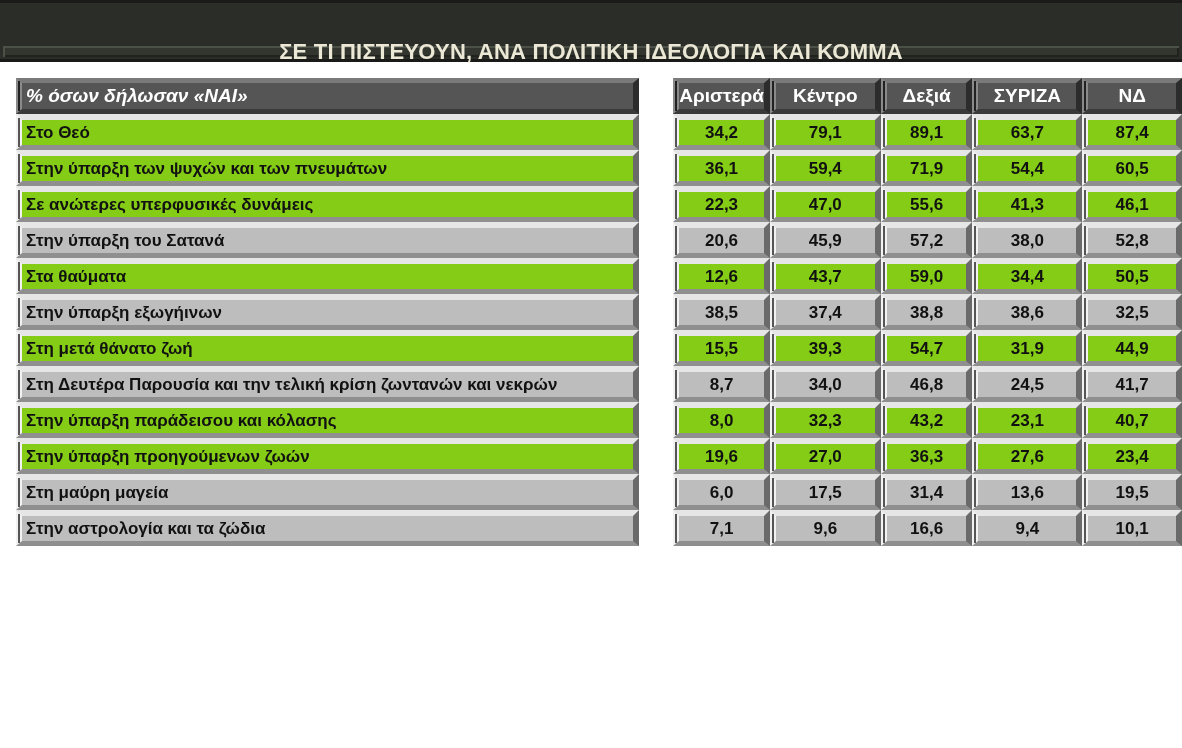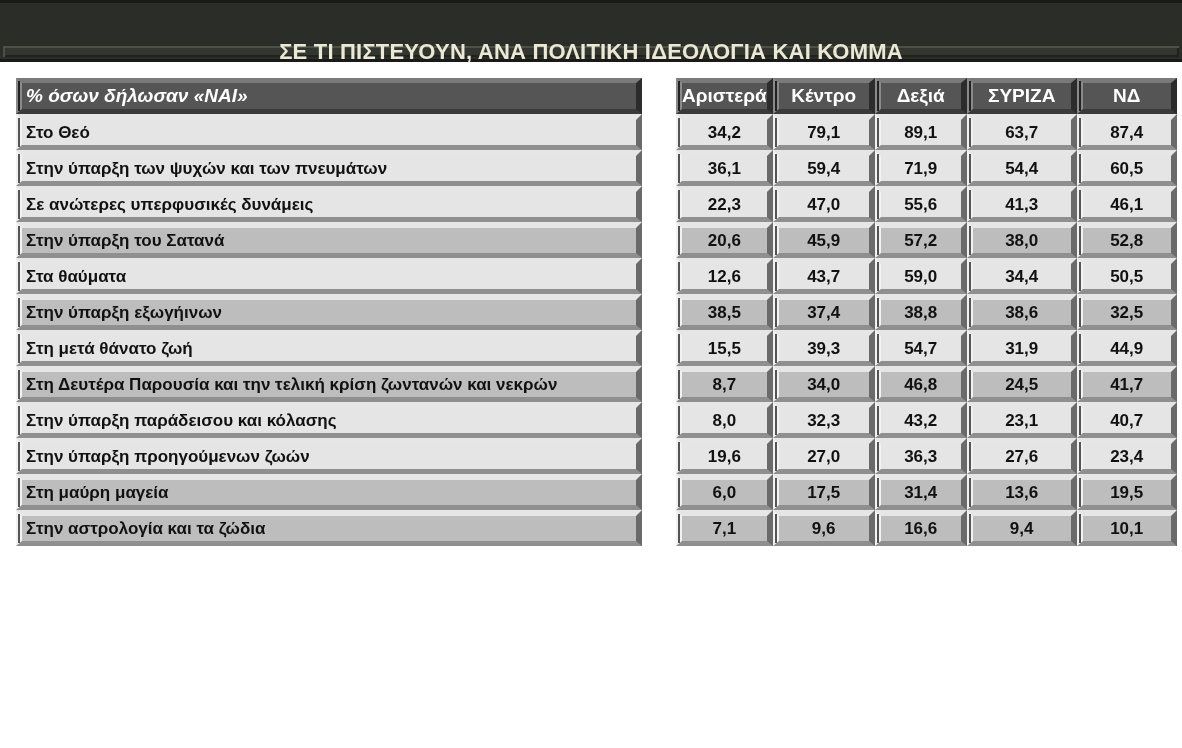--- a/index.html
+++ b/index.html
@@ -33,34 +33,34 @@
       border-right: 6px solid #6a6a6a;
       border-bottom: 5px solid #8f8f8f;
       font-size: 17px; font-weight: bold; color: #111;
     }
     .cell::before {
       content: ""; position: absolute; left: -4px; top: -2px; bottom: -2px; width: 2px; background: #555;
     }
     .cell.label { justify-content: flex-start; padding-left: 4px; }
     .cell.num { justify-content: center; }
 
-    .row-light .cell { background: #e5e5e5; }
+    .row-light .cell { background: #84cc16; }
     .row-dark .cell { background: #bdbdbd; }
 
     .hdr .cell {
       background: #555555; color: #ffffff; font-size: 19px;
       border-left: 6px solid #8a8a8a; border-top: 5px solid #7a7a7a;
       border-right: 6px solid #2c2c2c; border-bottom: 5px solid #3a3a3a;
     }
     .hdr .cell.label { font-style: italic; }
     .hdr .cell::before { background: #222; }
 
     .col-label { width: 626px; }
     .col-n1 { width: 128px; padding-left: 34px; }
-    .col-n2 { width: 102px; }
+    .col-n2 { width: 111px; }
     .col-n3 { width: 92px; }
     .col-n4 { width: 110px; }
     .col-n5 { width: 100px; }
   </style>
 </head>
 <body>
 
 <div class="title-bar">
   <div class="title-inner">
     <span class="title-text">ΣΕ ΤΙ ΠΙΣΤΕΥΟΥΝ, ΑΝΑ ΠΟΛΙΤΙΚΗ ΙΔΕΟΛΟΓΙΑ ΚΑΙ ΚΟΜΜΑ</span>

